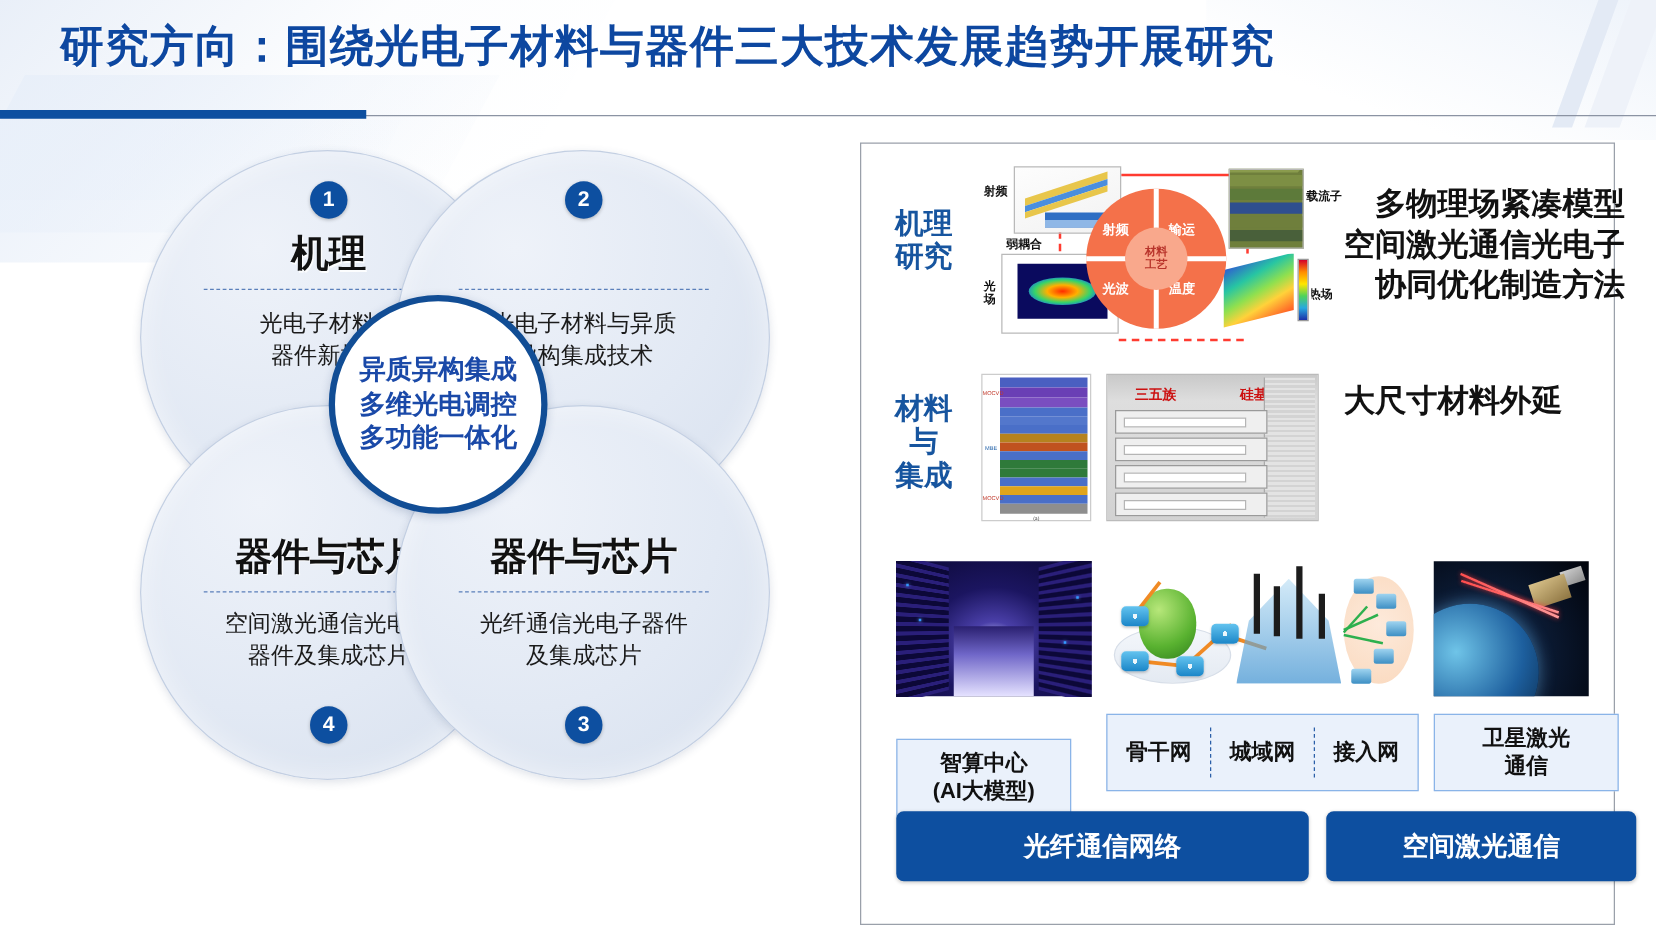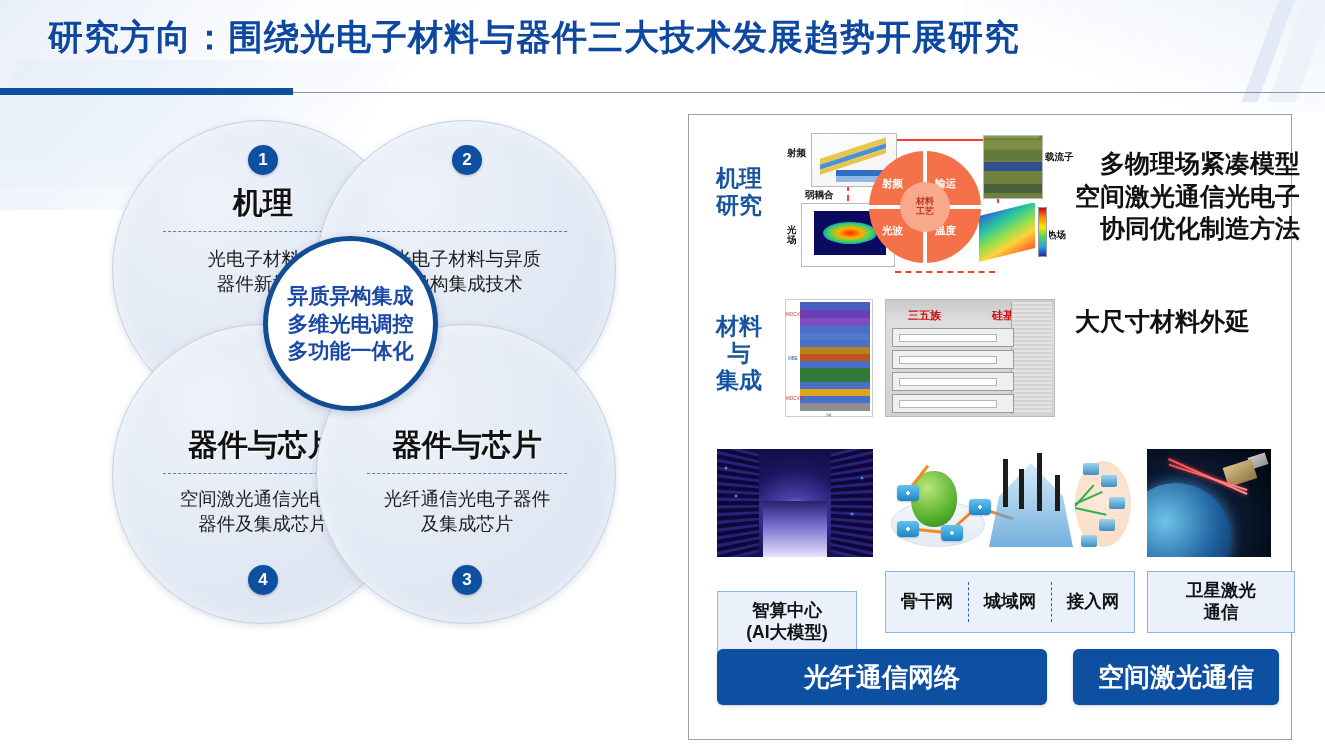--- a/index.html
+++ b/index.html
@@ -258,25 +258,25 @@
   .cap1{left:28px;top:6px;width:140px;height:62px;margin-top:20px;}
   .cap2{left:196px;top:6px;width:250px;height:62px;justify-content:space-between;}
   .cap2 .seg{flex:1;display:flex;align-items:center;justify-content:center;height:42px;}
   .cap2 .vdiv{width:0;height:40px;border-left:1px dashed #2b5fa8;}
   .cap3{left:458px;top:6px;width:148px;height:62px;}
 
   
   .row5{top:528px;height:70px;}
   .bluebtn{
     position:absolute;border-radius:6px;background:#0d4fa0;color:#fff;
-    font-size:26px;font-weight:bold;display:flex;align-items:center;justify-content:center;
+    font-size:21px;font-weight:bold;display:flex;align-items:center;justify-content:center;
     box-shadow:0 1px 3px rgba(0,0,0,.2);
   }
   .bb1{left:28px;top:6px;width:330px;height:56px;}
-  .bb2{left:384px;top:6px;width:206px;height:56px;}
+  .bb2{left:372px;top:6px;width:248px;height:56px;}
 </style>
 </head>
 <body>
 
 <div class="bg-wrap">
   <div class="bg-diag-a"></div>
   <div class="bg-diag-b"></div>
   <div class="bg-low-left"></div>
   <div class="bg-soft-right"></div>
   <div class="bg-stripe s1"></div>

